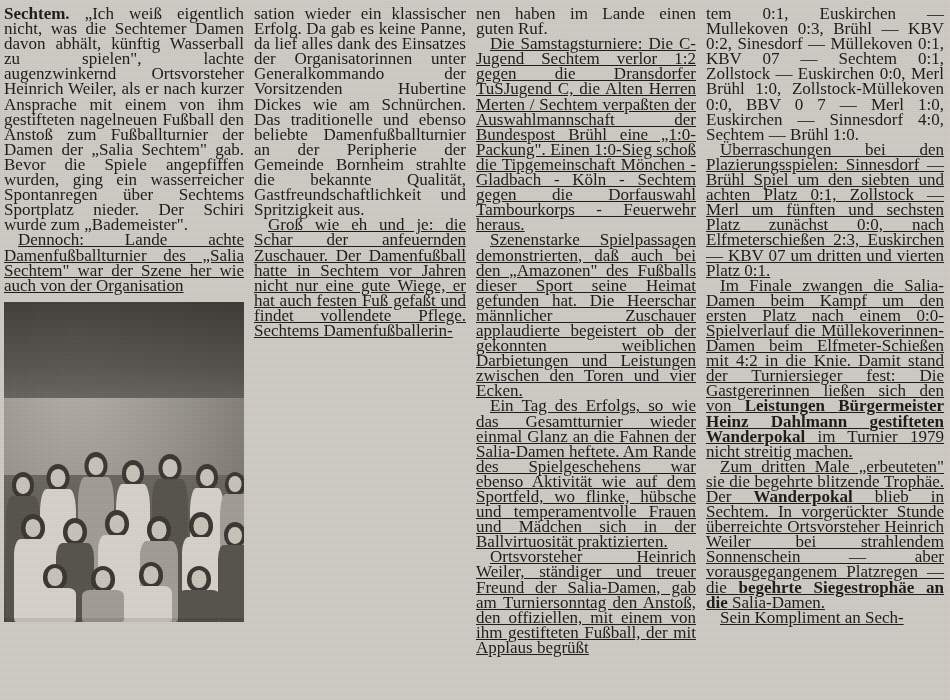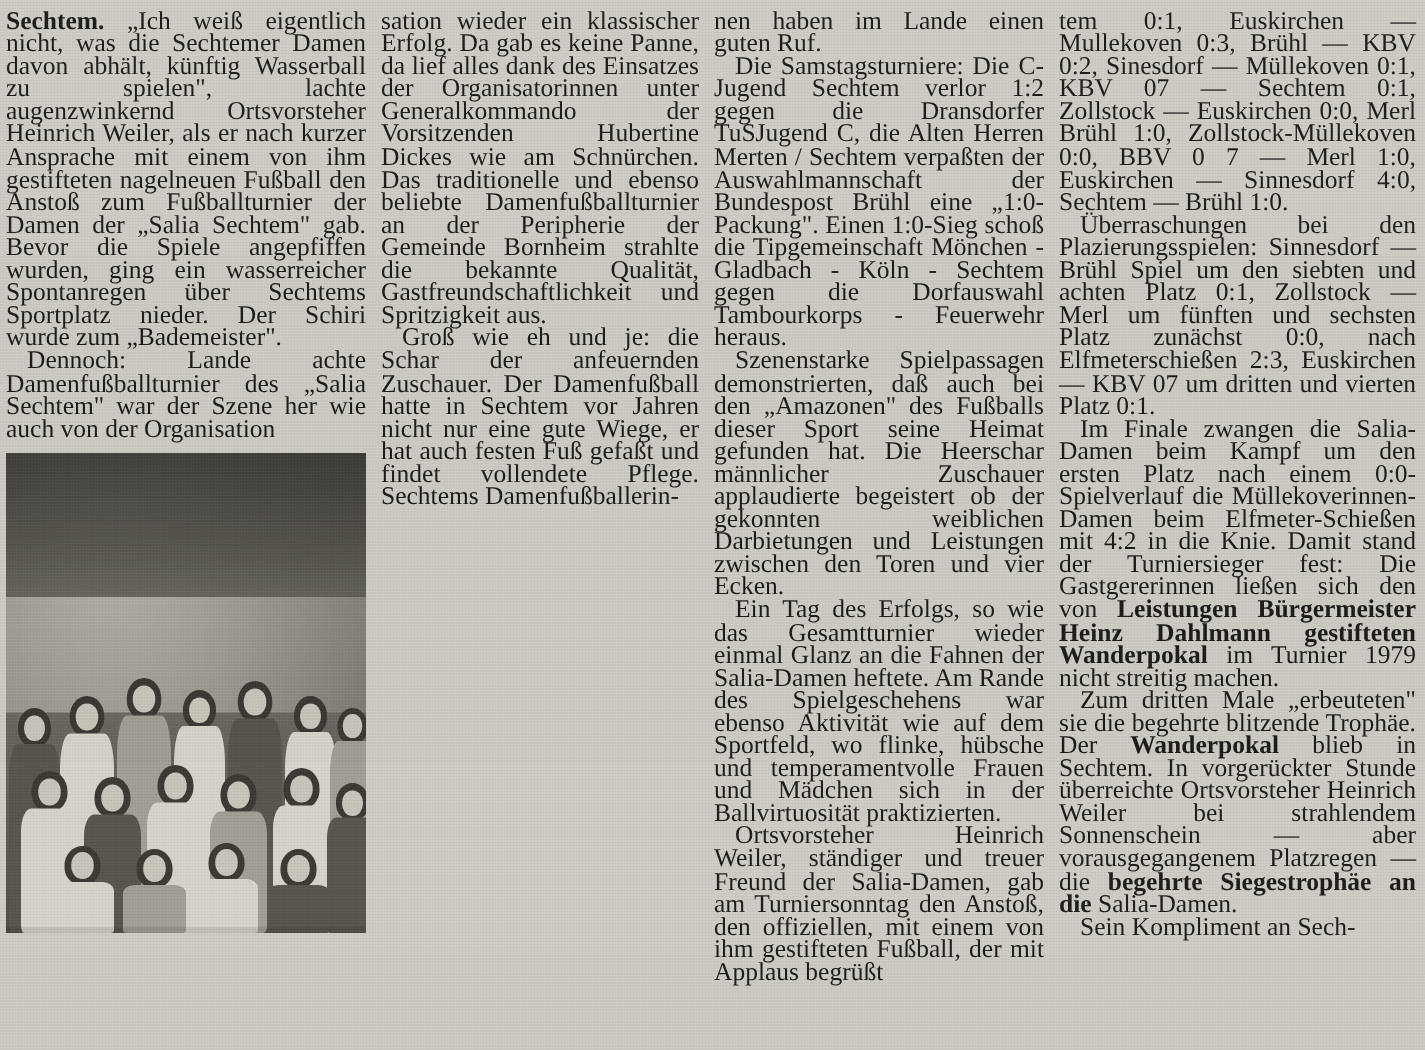--- a/index.html
+++ b/index.html
@@ -55,21 +55,21 @@
     margin: 0 0 0 0;
     font-size: 17px;
     line-height: 15.1px;
     text-align: justify;
     text-justify: inter-word;
     hyphens: auto;
     -webkit-hyphens: auto;
     text-indent: 14px;
   }
   p.body.first { text-indent: 0; }
-  p.body + p.body { margin-top: 0px; }
+  p.body + p.body { margin-top: 0px; text-decoration: underline; }
   .lead {
     font-weight: bold;
   }
   .photo {
     width: 100%;
     height: 320px;
     margin-top: 9px;
     position: relative;
     overflow: hidden;
     background: #8e8b84;

